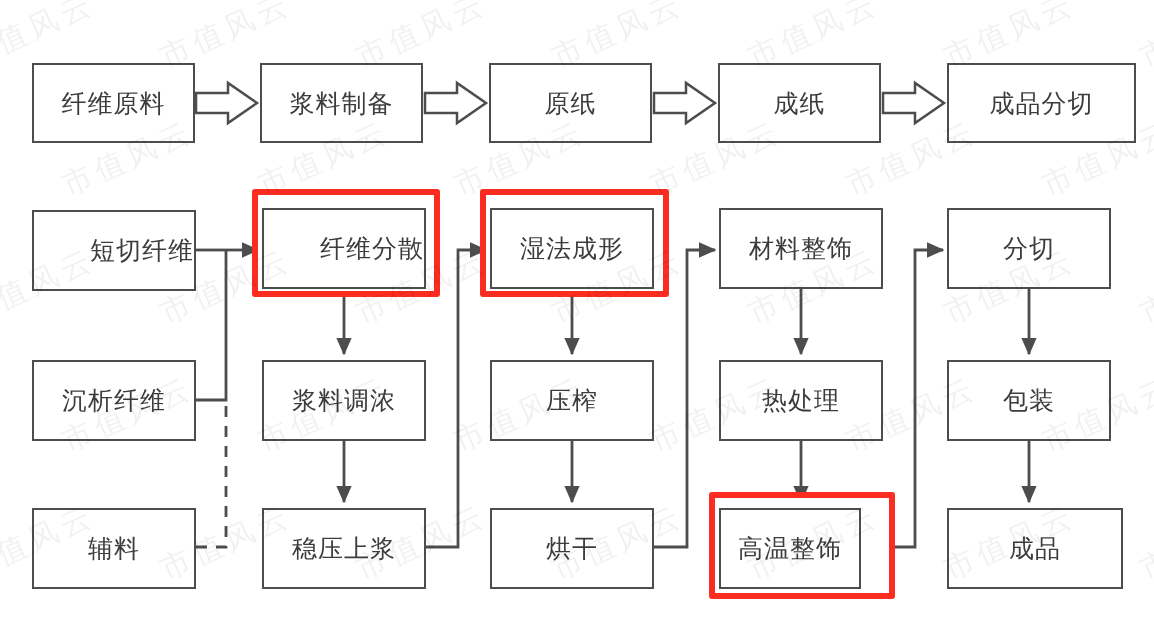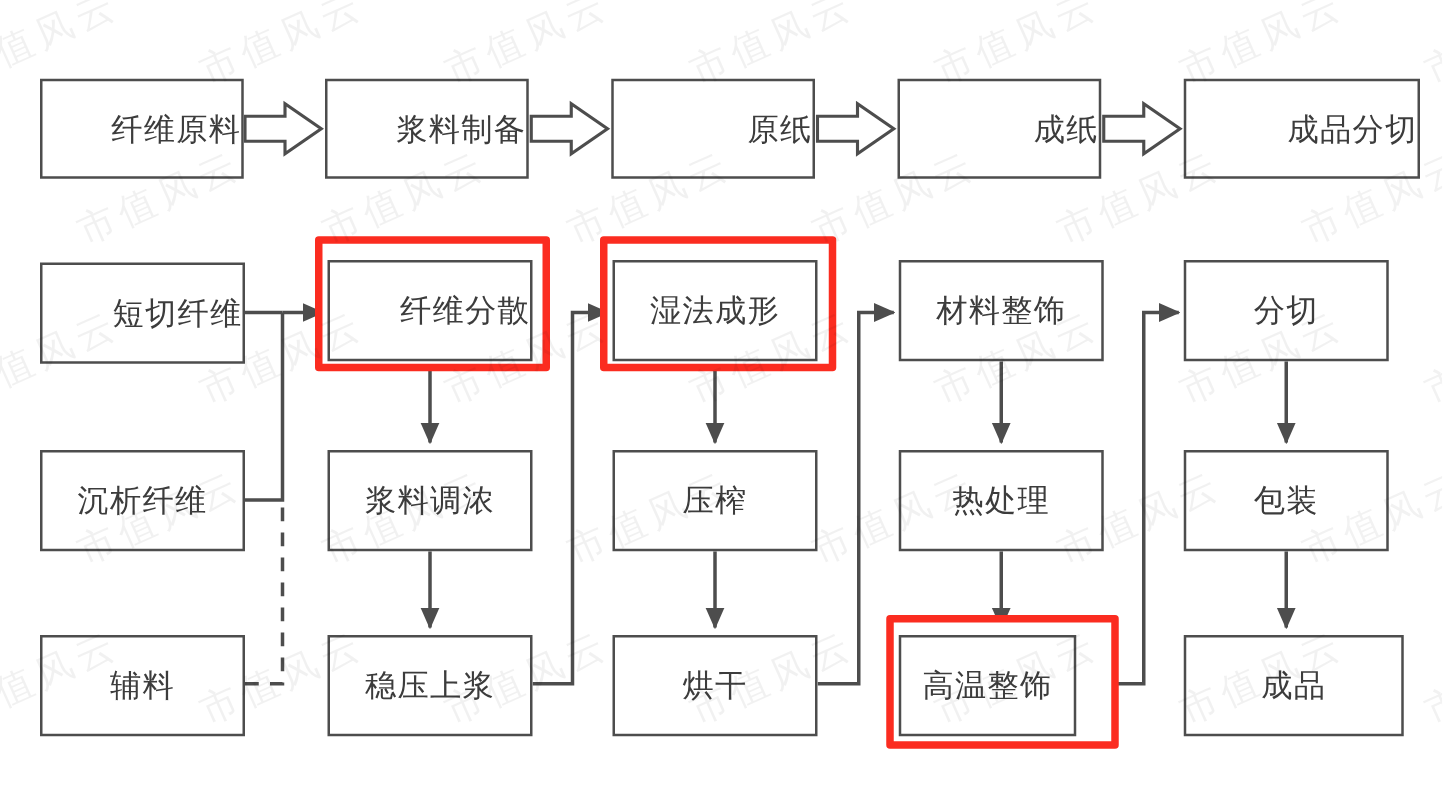--- a/index.html
+++ b/index.html
@@ -51,21 +51,21 @@
     display:flex;
     align-items:center;
     justify-content:center;
     z-index:4;
     color:#3c3c3c;
     font-size:25px;
     letter-spacing:1px;
     font-family:"DejaVu Sans",sans-serif;
     white-space:nowrap;
   }
-  .node.top{ font-size:25px;justify-content:flex-end; }
+  .node.top{ font-size:25px; }
 
   .hl{
     position:absolute;
     box-sizing:border-box;
     border:6px solid #fb2c20;
     border-radius:3px;
     z-index:3;
     background:#ffffff;
   }
 </style>

